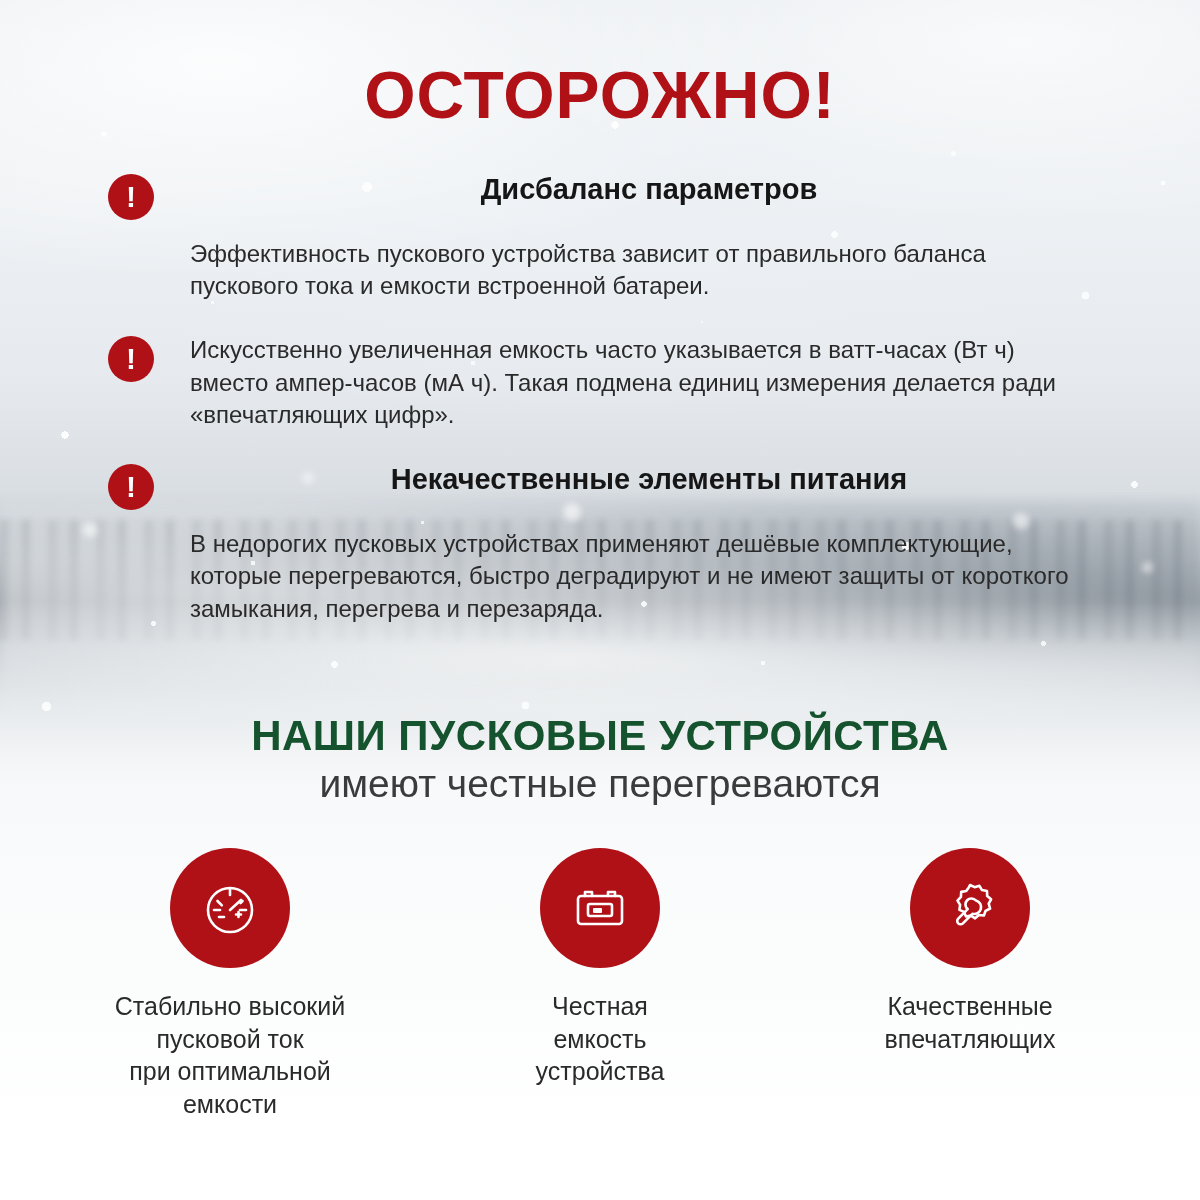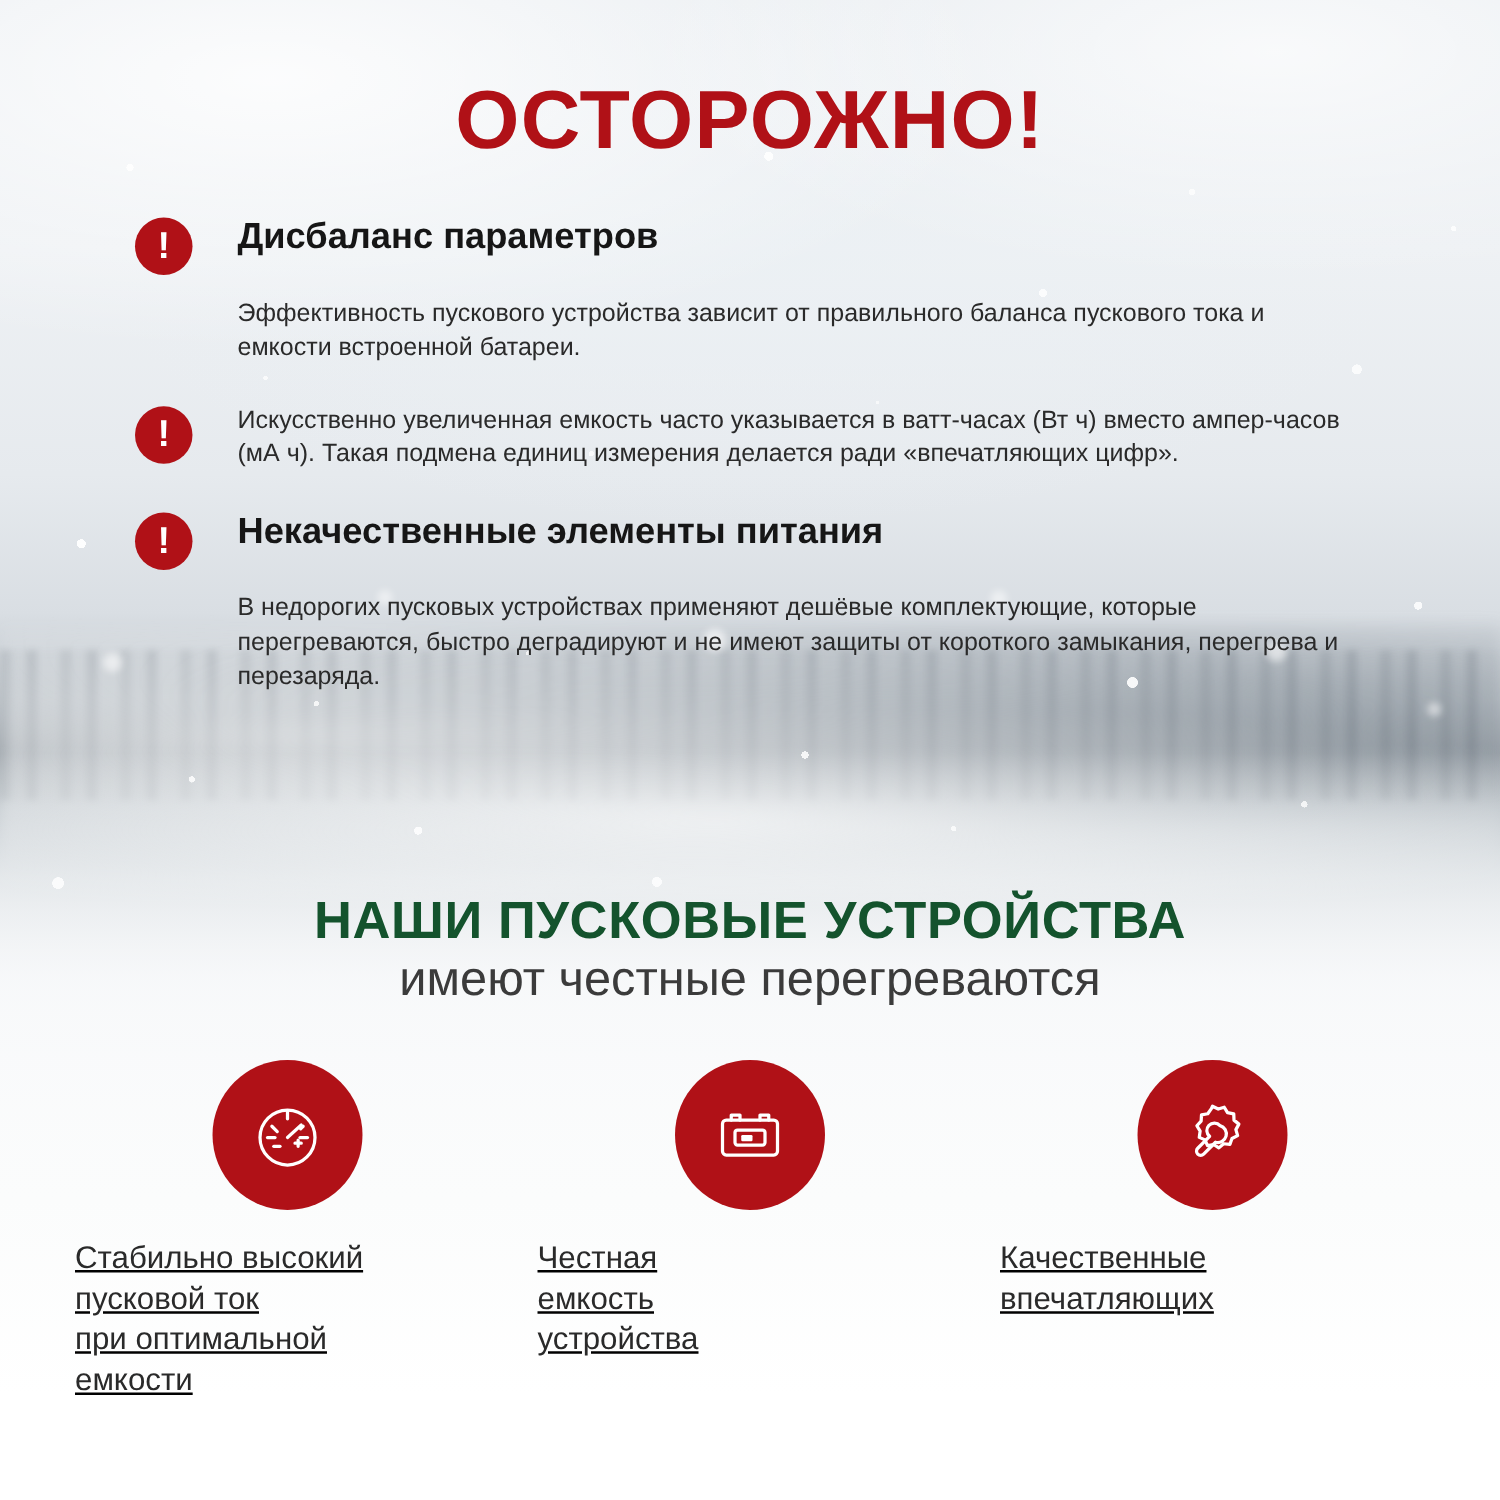--- a/index.html
+++ b/index.html
@@ -183,24 +183,25 @@
     line-height: 46px;
     text-align: center;
   }
 
   .item-title {
     font-size: 29px;
     font-weight: bold;
     color: #161616;
     line-height: 1.2;
     margin-bottom: 10px;
+    text-align: center;
   }
 
   .item-body {
-    font-size: 20px;
+    font-size: 24px;
     color: #2a2a2a;
     line-height: 1.36;
     max-width: 900px;
     margin-top: 31px;
   }
 
   .promo {
     position: absolute;
     top: 712px;
     left: 0; right: 0;
@@ -223,22 +224,21 @@
   .features {
     position: absolute;
     top: 848px;
     left: 60px;
     right: 60px;
     display: flex;
     justify-content: space-between;
   }
   .feature {
     width: 340px;
-    text-align: left;
-    text-decoration: underline;
+    text-align: center;
   }
   .circle {
     width: 120px;
     height: 120px;
     margin: 0 auto 22px;
     border-radius: 50%;
     background: #b01117;
     display: flex;
     align-items: center;
     justify-content: center;

